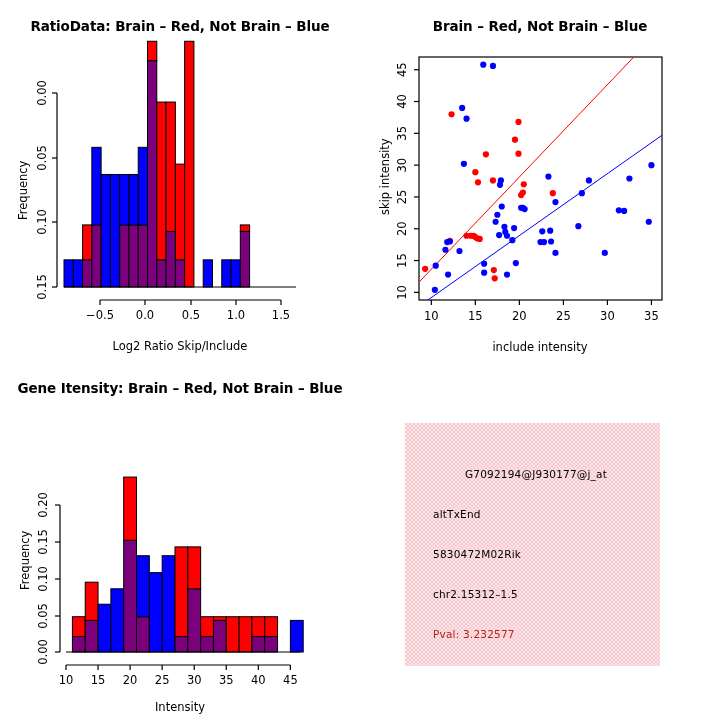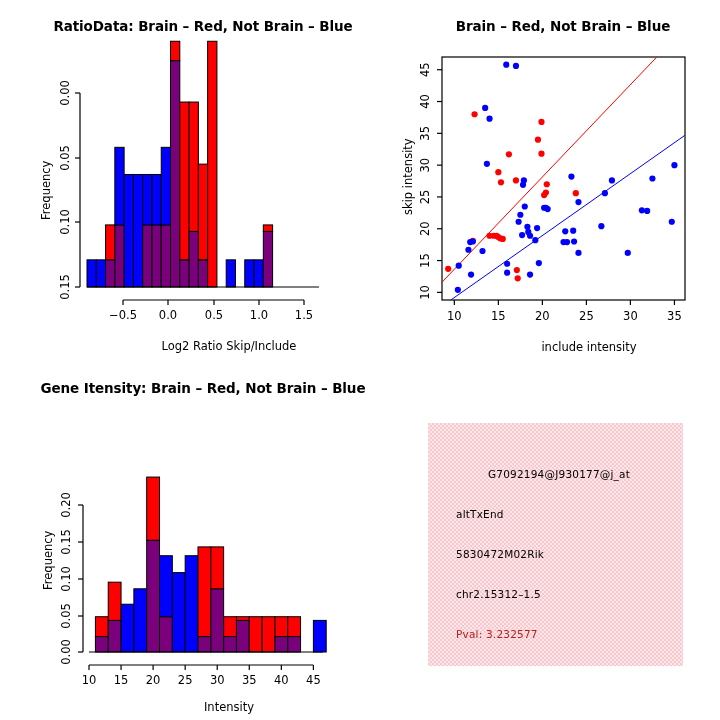--- a/index.html
+++ b/index.html
@@ -11,21 +11,20 @@
     width: 720px;
     height: 720px;
     font-family: "DejaVu Sans", sans-serif;
     position: relative;
     overflow: hidden;
   }
   .panel {
     position: absolute;
     width: 360px;
     height: 360px;
-    margin-left: 23px;
   }
   #panel-ratio     { left: 0px;   top: 0px; }
   #panel-scatter   { left: 360px; top: 0px; }
   #panel-gene      { left: 0px;   top: 360px; }
   #panel-info      { left: 360px; top: 360px; }
 
   .ptitle {
     position: absolute;
     top: 18px;
     left: 0;
@@ -44,23 +43,22 @@
   svg { display: block; overflow: visible; }
 
   .axlabel {
     position: absolute;
     font-size: 11.5px;
     color: #000;
     white-space: nowrap;
   }
   .axlabel.xlab {
     width: 100%;
-    left: 8px;
+    left: 0;
     text-align: center;
-    padding-left: 18px;
   }
   .axlabel.ylab {
     transform-origin: 0 0;
     transform: rotate(-90deg);
   }
   .tick-text {
     font-family: "DejaVu Sans", sans-serif;
     font-size: 11.5px;
     fill: #000;
   }

